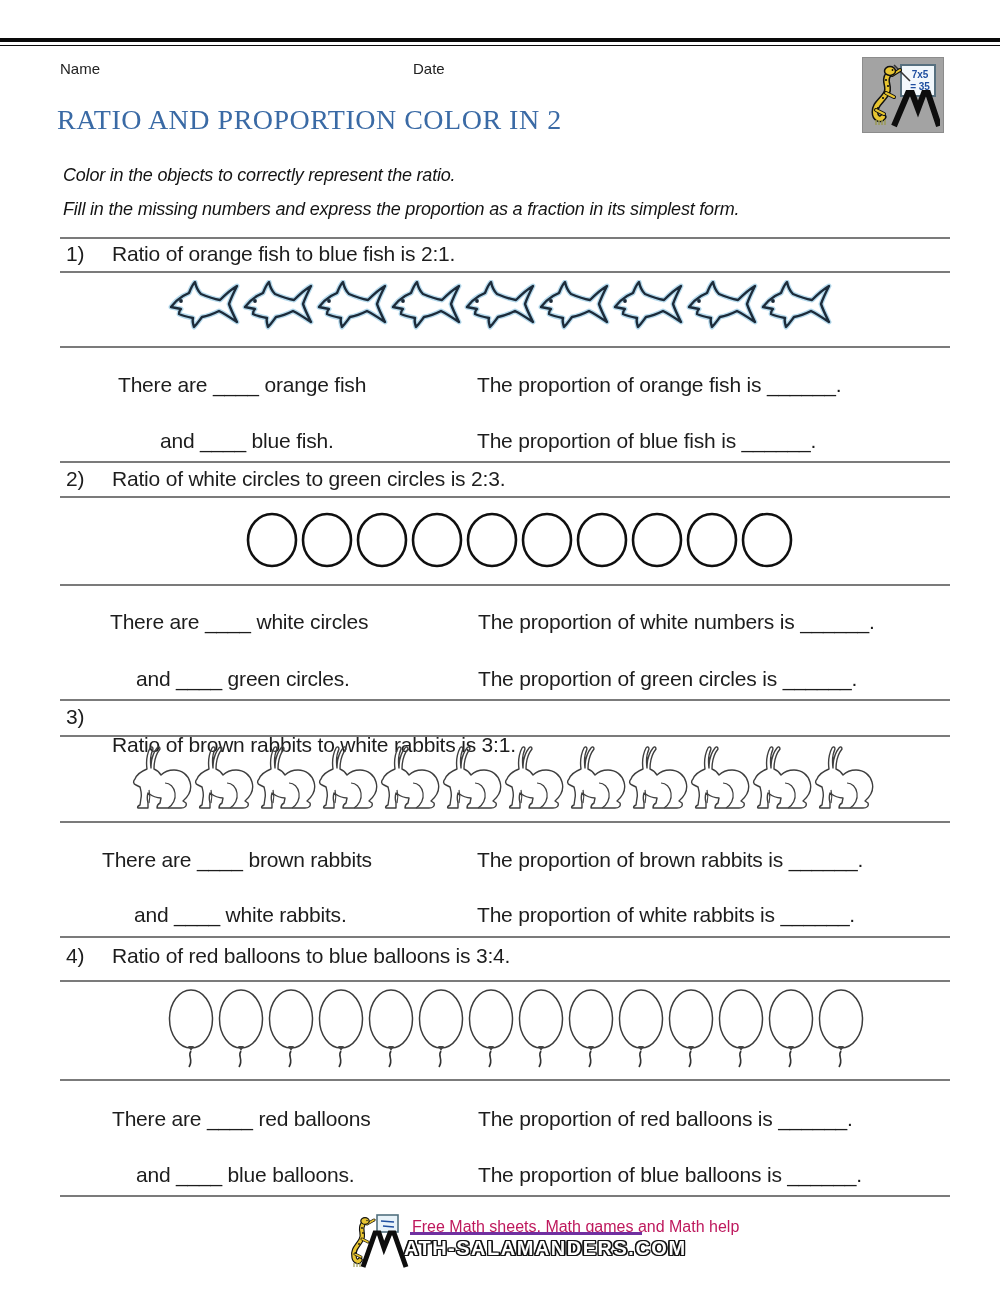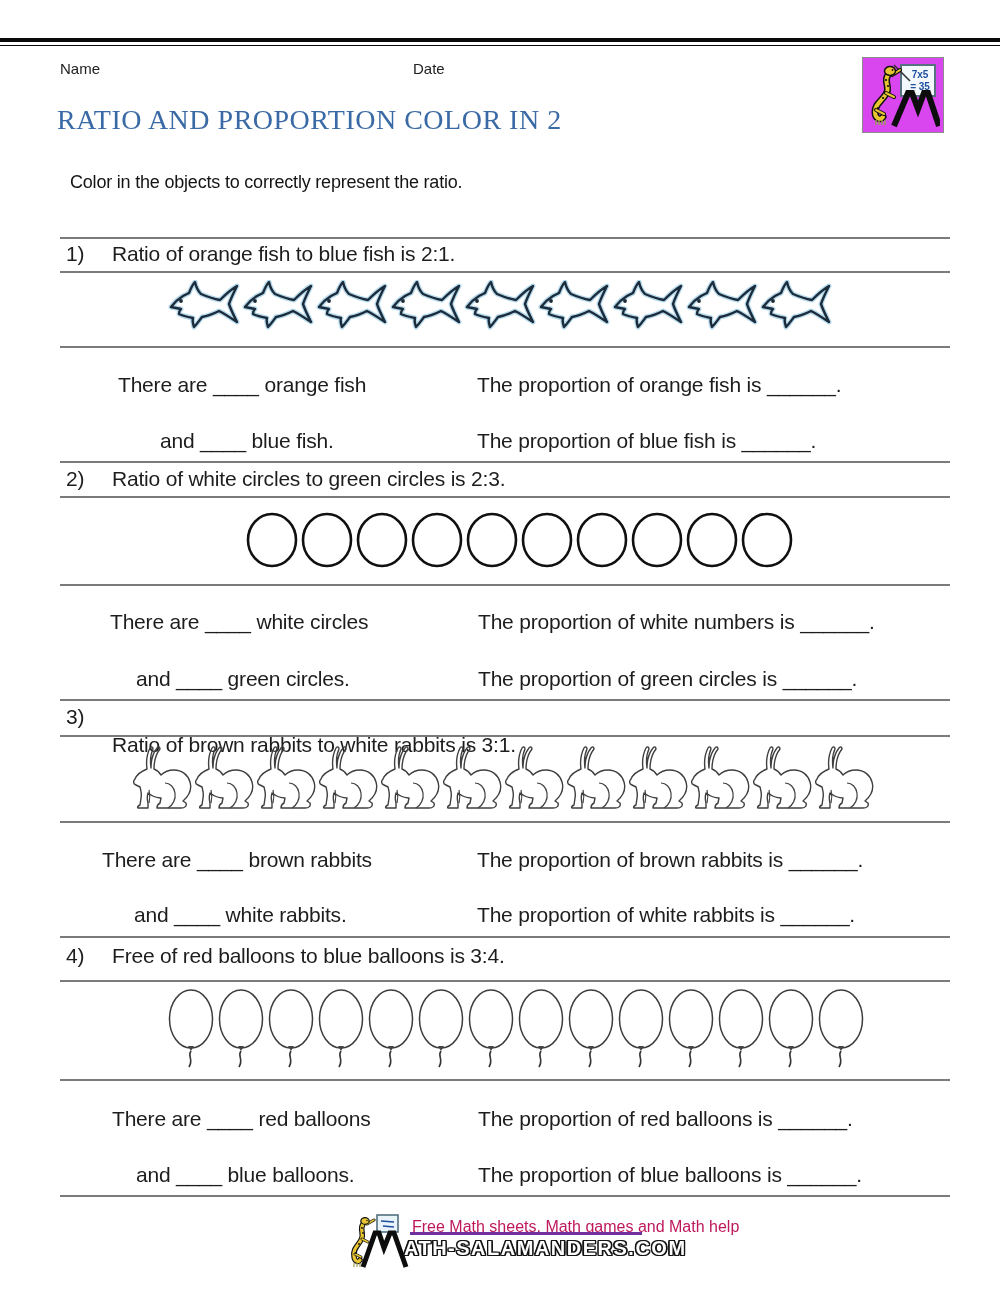--- a/index.html
+++ b/index.html
@@ -8,27 +8,27 @@
     font-family:"Liberation Sans",sans-serif;color:#1d1d1d;padding-left:32px;
   }
   .abs{position:absolute;white-space:nowrap;}
   .bar-thick{position:absolute;left:0;top:38px;width:1000px;height:4px;background:#0a0a0a;}
   .bar-thin{position:absolute;left:0;top:45px;width:1000px;height:1px;background:#0a0a0a;}
   .hlabel{font-size:15px;color:#222;}
   #page-title{
     font-family:"Liberation Serif",serif;font-weight:normal;
     font-size:28px;letter-spacing:.5px;color:#3a6aa5;margin:0;
   }
-  .instr{font-size:18px;color:#141414;margin:12px;letter-spacing:-.2px;}
+  .instr{font-size:18px;font-style:italic;color:#141414;margin:5px;letter-spacing:-.2px;}
   .rule{position:absolute;left:60px;width:890px;height:2px;background:#7b7b7b;}
   .qnum,.qprompt,.stmt{font-size:21px;letter-spacing:-.2px;color:#1d1d1d;line-height:22px;}
   .objects{position:absolute;display:flex;align-items:flex-start;}
   .objects svg{display:block;flex:0 0 auto;}
   .logo-box{
-    position:absolute;left:862px;top:57px;width:82px;height:76px;background:#d946ef;
+    position:absolute;left:862px;top:57px;width:82px;height:76px;background:#a3a3a3;
     border:1.5px solid #8c8c8c;box-sizing:border-box;
   }
   .logo-box svg{display:block;margin:3px auto 0;}
   .footer-icon{position:absolute;left:350px;top:1212px;}
   .tagline{font-size:16px;font-weight:normal;color:#be185d;letter-spacing:0;}
   .purple-line{position:absolute;left:410px;top:1232px;width:232px;height:3px;background:#7030a0;}
   .site-name{
     font-size:20px;font-weight:bold;letter-spacing:1.5px;color:#fdfdfd;
     text-shadow:
       -1.4px -1.4px 0 #141414, 1.4px -1.4px 0 #141414,
@@ -67,20 +67,21 @@
         <circle cx="22" cy="25" r="1.1" fill="#111"></circle>
       <circle cx="17" cy="37" r="1.1" fill="#111"></circle>
         <circle cx="12" cy="47" r="1.1" fill="#111"></circle>
       <path d="M10,59 L10,64 M13,59 L13,64 M16,59 L16,64 M19,59 L19,64" stroke="#9a9a55" stroke-width="1.5"></path>
     </svg>
   </div>
 
   <h1 id="page-title" class="abs" style="left:57px;top:104px">RATIO AND PROPORTION COLOR IN 2</h1>
 
   <p class="abs instr" style="left:58px;top:160px">Color in the objects to correctly represent the ratio.</p>
+  <p class="abs instr" style="left:58px;top:194px">Fill in the missing numbers and express the proportion as a fraction in its simplest form.</p>
 
   <div class="rule" style="top:237px"></div>
   <div class="rule" style="top:271px"></div>
   <div class="rule" style="top:346px"></div>
   <div class="rule" style="top:461px"></div>
   <div class="rule" style="top:496px"></div>
   <div class="rule" style="top:584px"></div>
   <div class="rule" style="top:699px"></div>
   <div class="rule" style="top:735px"></div>
   <div class="rule" style="top:821px"></div>
@@ -280,21 +281,21 @@
   </svg>
 </div>
     <span class="abs stmt" style="left:102px;top:849px">There are ____ brown rabbits</span>
     <span class="abs stmt" style="left:477px;top:849px">The proportion of brown rabbits is ______.</span>
     <span class="abs stmt" style="left:134px;top:904px">and ____ white rabbits.</span>
     <span class="abs stmt" style="left:477px;top:904px">The proportion of white rabbits is ______.</span>
   </section>
 
   <section>
     <span class="abs qnum" style="left:66px;top:945px">4)</span>
-    <span class="abs qprompt" style="left:112px;top:945px">Free of red balloons to blue balloons is 3:4.</span>
+    <span class="abs qprompt" style="left:112px;top:945px">Ratio of red balloons to blue balloons is 3:4.</span>
     <div class="objects" style="left:167px;top:988px">
   <svg width="50" height="82" viewBox="0 0 50 82">
     <ellipse cx="24" cy="31" rx="21.5" ry="29" fill="none" stroke="#3c3c3c" stroke-width="1.5"></ellipse>
     <path d="M21,58 L27,58 L24,63 Z" fill="#444"></path>
     <path d="M24,63 C20,68 27,71 22,79" fill="none" stroke="#333" stroke-width="1.6"></path>
   </svg>
 
   <svg width="50" height="82" viewBox="0 0 50 82">
     <ellipse cx="24" cy="31" rx="21.5" ry="29" fill="none" stroke="#3c3c3c" stroke-width="1.5"></ellipse>
     <path d="M21,58 L27,58 L24,63 Z" fill="#444"></path>

